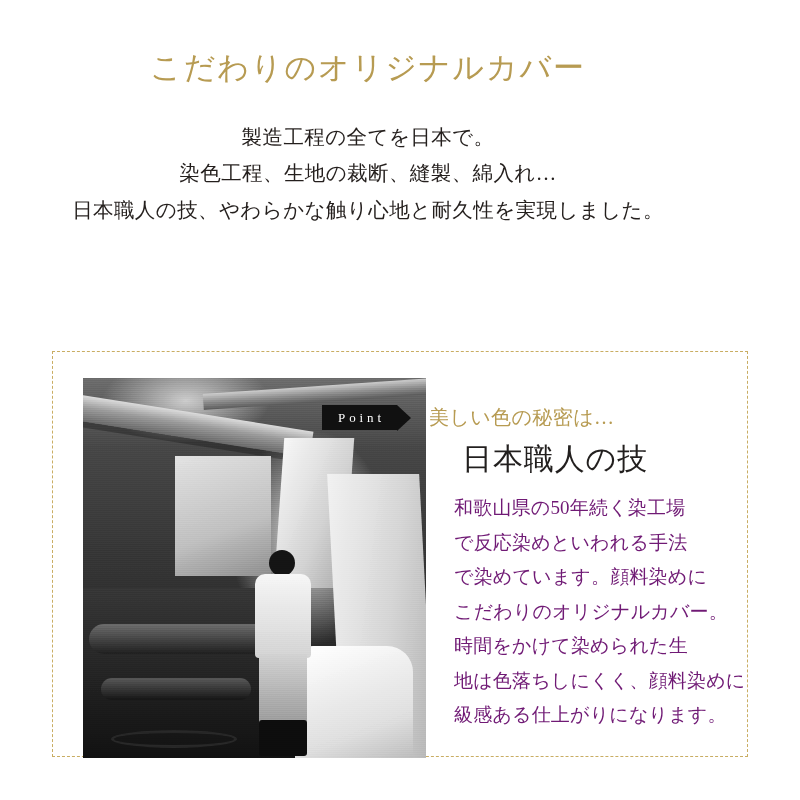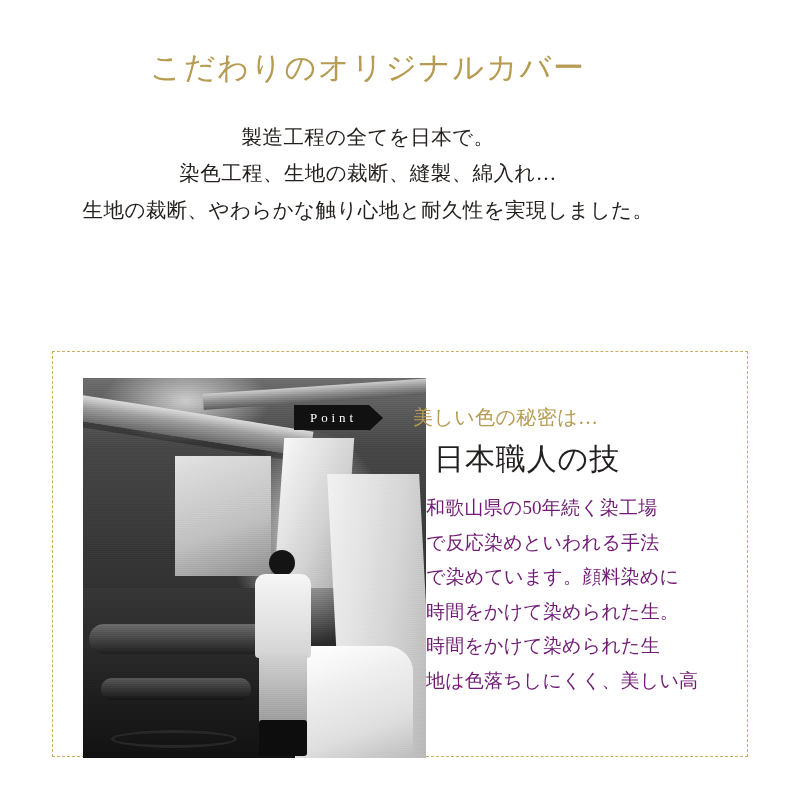--- a/index.html
+++ b/index.html
@@ -199,20 +199,21 @@
   .photo .grain {
     position: absolute;
     inset: 0;
     background-image: repeating-linear-gradient(0deg, rgba(255,255,255,0.03) 0 1px, rgba(0,0,0,0.03) 1px 2px);
     mix-blend-mode: overlay;
   }
 
   
   .copy {
     flex: 1 1 auto;
+    padding-left: 28px;
     padding-top: 26px;
     position: relative;
   }
 
   .point-row {
     display: flex;
     align-items: center;
     gap: 0;
     margin-left: -132px;
     margin-bottom: 10px;
@@ -231,21 +232,21 @@
     content: "";
     position: absolute;
     right: -14px;
     top: 0;
     width: 0; height: 0;
     border-top: 13px solid transparent;
     border-bottom: 13px solid transparent;
     border-left: 14px solid #111111;
   }
   .point-lead {
-    margin-left: 44px;
+    margin-left: 32px;
     color: #b79b52;
     font-size: 20px;
     letter-spacing: 0.02em;
     white-space: nowrap;
   }
 
   .sub-head {
     font-size: 30px;
     color: #221f1e;
     letter-spacing: 0.03em;
@@ -265,21 +266,21 @@
 </head>
 <body>
 
 <div class="page">
 
   <h1 class="headline">こだわりのオリジナルカバー</h1>
 
   <p class="lead">
     <span class="ln">製造工程の全てを日本で。</span>
     <span class="ln">染色工程、生地の裁断、縫製、綿入れ…</span>
-    <span class="ln">生地の裁断、やわらかな触り心地と耐久性を実現しました。</span>
+    <span class="ln">日本職人の技、やわらかな触り心地と耐久性を実現しました。</span>
   </p>
 
   <section class="panel">
     <div class="panel-inner">
 
       <figure class="photo-wrap" style="margin:0;">
         <div class="photo">
           <div class="duct"></div>
           <div class="duct2"></div>
           <div class="sheet-c"></div>
@@ -304,22 +305,23 @@
           <span class="point-badge">Point</span>
           <span class="point-lead">美しい色の秘密は…</span>
         </div>
 
         <h2 class="sub-head">日本職人の技</h2>
 
         <div class="body-copy">
           <span class="ln">和歌山県の50年続く染工場</span>
           <span class="ln">で反応染めといわれる手法</span>
           <span class="ln">で染めています。顔料染めに</span>
-          <span class="ln">時間をかけて染められた生。</span>
+          <span class="ln">こだわりのオリジナルカバー。</span>
           <span class="ln">時間をかけて染められた生</span>
-          <span class="ln">地は色落ちしにくく、美しい高</span>
+          <span class="ln">地は色落ちしにくく、顔料染めに</span>
+          <span class="ln">級感ある仕上がりになります。</span>
         </div>
 
       </div>
     </div>
   </section>
 
 </div>
 
 </body></html>

